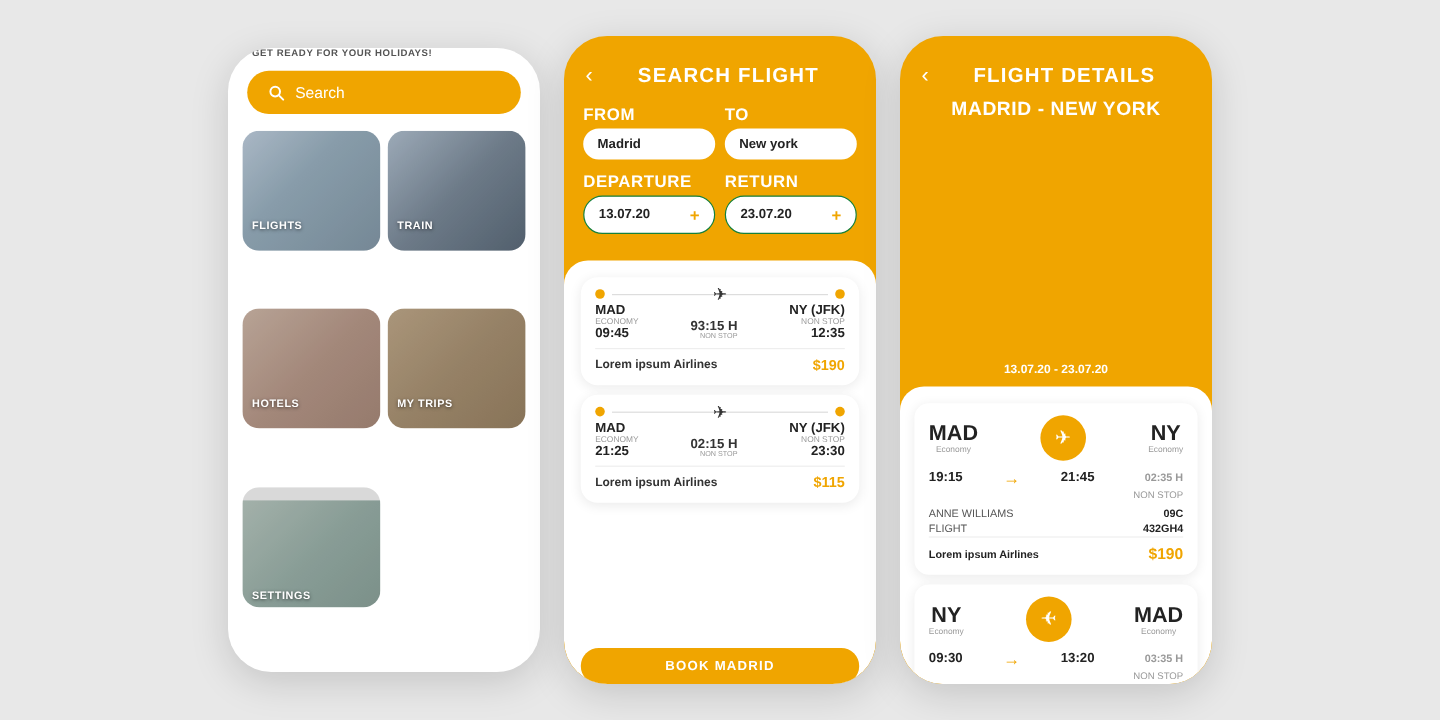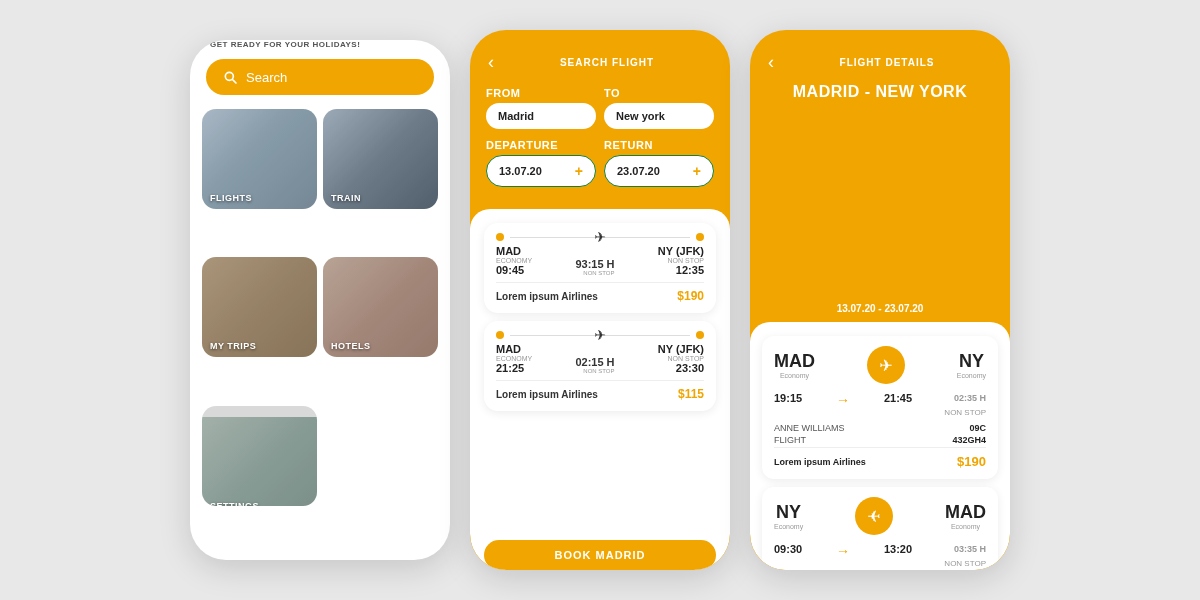--- a/index.html
+++ b/index.html
@@ -103,21 +103,21 @@
       overflow: hidden;
       position: relative;
       height: 100px;
       cursor: pointer;
     }
     .grid-item-bg {
       width: 100%;
       height: 100%;
       display: flex;
       align-items: flex-end;
-      padding: 6px 8px;
+      padding: 16px 8px;
     }
     .grid-label {
       color: white;
       font-size: 9px;
       font-weight: 700;
       text-shadow: 0 1px 3px rgba(0,0,0,0.6);
       letter-spacing: 0.5px;
     }
 
     
@@ -153,42 +153,42 @@
     }
     .back-arrow {
       color: white;
       font-size: 18px;
       cursor: pointer;
     }
     .screen-title {
       flex: 1;
       text-align: center;
       color: white;
-      font-size: 10px;
+      font-size: 17px;
       font-weight: 700;
       letter-spacing: 1px;
     }
 
     .form-section {
       padding: 0 16px 12px;
     }
     .form-row {
       display: flex;
       gap: 8px;
       margin-bottom: 10px;
     }
     .form-col {
       flex: 1;
       display: flex;
       flex-direction: column;
       gap: 4px;
     }
     .form-label-small {
       color: white;
-      font-size: 11px;
+      font-size: 14px;
       font-weight: 700;
       letter-spacing: 0.5px;
     }
     .form-input-pill {
       background: white;
       border-radius: 20px;
       padding: 7px 12px;
       font-size: 11px;
       font-weight: 600;
       color: #222;
@@ -453,27 +453,27 @@
       <div class="grid-item-bg bg-flights">
         <span class="grid-label">FLIGHTS</span>
       </div>
     </div>
     <div class="grid-item">
       <div class="grid-item-bg bg-train">
         <span class="grid-label">TRAIN</span>
       </div>
     </div>
     <div class="grid-item">
+      <div class="grid-item-bg bg-hotels">
+        <span class="grid-label">HOTELS</span>
+      </div>
+    </div>
+    <div class="grid-item">
       <div class="grid-item-bg bg-mytrips">
         <span class="grid-label">MY TRIPS</span>
-      </div>
-    </div>
-    <div class="grid-item">
-      <div class="grid-item-bg bg-hotels">
-        <span class="grid-label">HOTELS</span>
       </div>
     </div>
     <div class="grid-item">
       <div class="grid-item-bg bg-settings">
         <span class="grid-label">SETTINGS</span>
       </div>
     </div>
   </div>
 </div>
 

